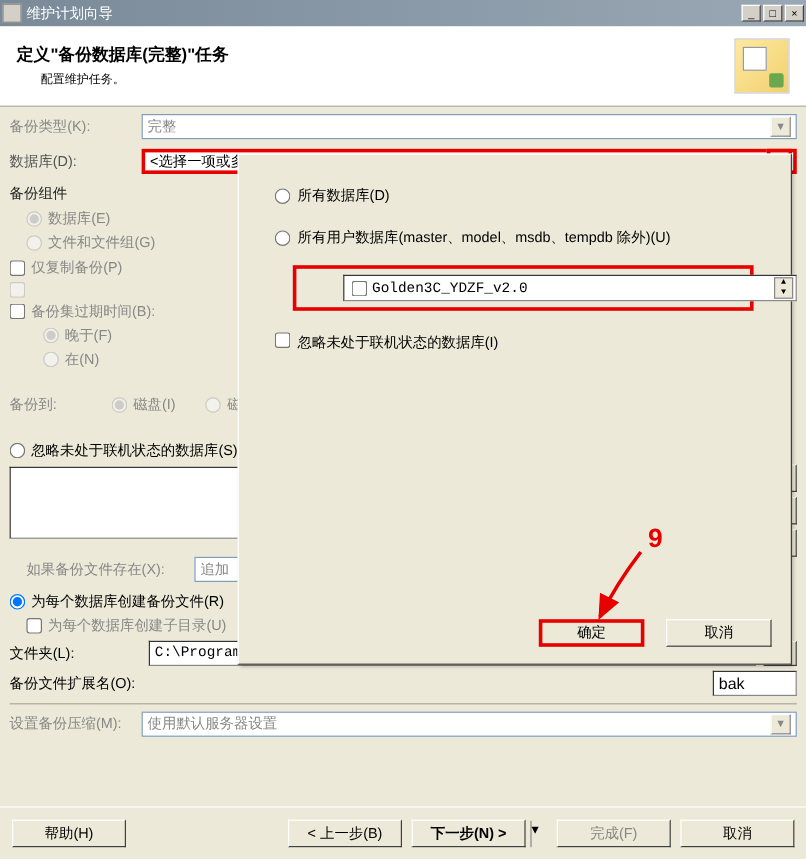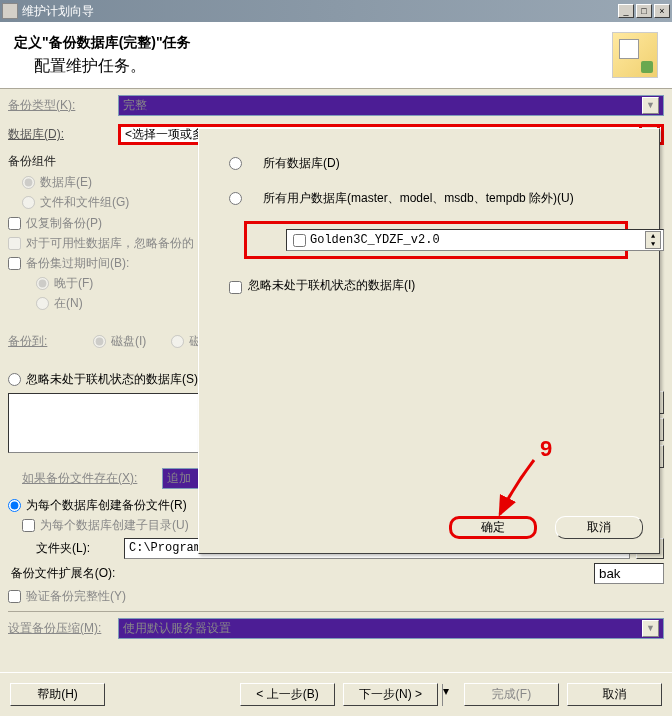--- a/index.html
+++ b/index.html
@@ -5,60 +5,60 @@
 * { box-sizing: border-box; margin: 0; padding: 0; }
 body { font-family: "Microsoft YaHei", SimSun, Arial, sans-serif; font-size: 12px; background: #ece9d8; color: #000; width: 672px; height: 716px; overflow: hidden; position: relative; }
 .titlebar { background: linear-gradient(to right, #7a8a99, #9aa8b5); height: 22px; display: flex; align-items: center; padding: 0 2px; color: #fff; }
 .titlebar .icon { width: 16px; height: 16px; margin-right: 4px; background: #d4d0c8; border: 1px solid #888; }
 .titlebar .title { flex: 1; font-size: 12px; }
 .titlebar .winbtns { display: flex; gap: 2px; }
 .titlebar .winbtn { width: 16px; height: 14px; background: #d4d0c8; border: 1px solid #fff; border-right-color: #404040; border-bottom-color: #404040; font-size: 9px; text-align: center; line-height: 12px; color: #000; cursor: pointer; font-family: Arial; }
 .header { background: #fff; border-bottom: 1px solid #aca899; padding: 10px 14px; display: flex; align-items: center; }
 .header .txt { flex: 1; }
 .header .h1 { font-size: 14px; font-weight: bold; margin-bottom: 4px; }
-.header .h2 { font-size: 16px; margin-left: 20px; }
+.header .h2 { font-size: 10px; margin-left: 20px; }
 .header .himg { width: 46px; height: 46px; background: linear-gradient(135deg, #ffe9a0, #f0d070); border: 1px solid #ccc; position: relative; }
 .header .himg::before { content: ""; position: absolute; left: 6px; top: 6px; width: 18px; height: 18px; background: #fff; border: 1px solid #999; }
 .header .himg::after { content: ""; position: absolute; right: 4px; bottom: 4px; width: 12px; height: 12px; background: #6aa84f; border-radius: 2px; }
 .body { padding: 6px 8px 0 8px; position: relative; }
 .row { display: flex; align-items: center; margin-bottom: 8px; }
-.lbl { width: 110px; color: #555; text-decoration: underline; }
+.lbl { width: 110px; color: #555; }
 .lbl.disabled { color: #888; }
 .select, .combo, .textbox { flex: 1; height: 21px; border: 1px solid #7f9db9; background: #fff; padding: 1px 4px; font-size: 12px; display: flex; align-items: center; }
-.select { background: #4c1d95; color: #888; }
+.select { background: #ffffff; color: #888; }
 .select .arrow, .combo .arrow { margin-left: auto; width: 17px; height: 17px; background: #ece9d8; border: 1px solid #fff; border-right-color: #888; border-bottom-color: #888; text-align: center; font-size: 9px; line-height: 15px; }
 .combo { position: relative; }
 .redbox { border: 3px solid #e60000 !important; }
 .group { border: none; margin: 4px 0; }
 .group .gtitle { color: #222; margin-bottom: 4px; }
 .radio, .check { display: flex; align-items: center; margin: 3px 0 3px 14px; color: #888; }
 .radio input, .check input { margin-right: 5px; }
 .radio.enabled, .check.enabled { color: #000; }
 .subindent { margin-left: 28px; }
 .backupto { display: flex; align-items: center; gap: 10px; margin: 6px 0; }
 .btn { height: 23px; min-width: 80px; padding: 0 10px; background: #ece9d8; border: 1px solid #fff; border-right-color: #404040; border-bottom-color: #404040; font-size: 12px; cursor: pointer; }
 .btn.disabled { color: #888; }
 .filebox { display: flex; align-items: center; gap: 6px; margin: 4px 0; }
-.filebox .lbl2 { width: 110px; text-align: center; }
+.filebox .lbl2 { width: 110px; }
 .filebox .path { flex: 1; height: 21px; border: 1px inset #888; background: #fff; padding: 2px 4px; font-family: "Courier New", monospace; font-size: 12px; white-space: nowrap; overflow: hidden; }
 .browse { width: 28px; height: 21px; background: #ece9d8; border: 1px solid #fff; border-right-color: #404040; border-bottom-color: #404040; text-align: center; line-height: 18px; cursor: pointer; }
 .footer { position: absolute; left: 0; right: 0; bottom: 0; height: 44px; border-top: 1px solid #fff; background: #ece9d8; display: flex; align-items: center; padding: 0 10px; gap: 8px; }
 .footer .spacer { flex: 1; }
 .footer .btn { min-width: 95px; }
 .footer .split { width: 14px; border-left: 1px solid #888; height: 22px; margin-left: -4px; }
 .popup { position: absolute; left: 198px; top: 128px; width: 462px; height: 426px; background: #ece9d8; border: 1px solid #404040; border-top-color: #fff; border-left-color: #fff; box-shadow: 2px 2px 3px rgba(0,0,0,0.25); padding: 8px 10px; z-index: 10; }
-.popup .prad { display: flex; align-items: center; margin: 18px 0 14px 20px; gap: 15px; }
+.popup .prad { display: flex; align-items: center; margin: 18px 0 14px 20px; }
 .popup .prad input { margin-right: 6px; }
 .popup .dblist { margin: 4px 0 4px 38px; width: 378px; height: 22px; border: 1px inset #888; background: #fff; display: flex; align-items: center; padding: 0 2px; font-family: "Courier New", monospace; }
 .popup .dblist .spin { margin-left: auto; width: 16px; height: 18px; background: #ece9d8; border: 1px solid #888; display: flex; flex-direction: column; }
 .popup .dblist .spin div { flex: 1; text-align: center; font-size: 7px; line-height: 8px; }
-.popup .pcheck { display: flex; align-items: flex-end; margin: 18px 0 8px 20px; }
+.popup .pcheck { display: flex; align-items: flex-start; margin: 18px 0 8px 20px; }
 .popup .pcheck input { margin-right: 6px; }
 .popup .pbtns { position: absolute; right: 16px; bottom: 14px; display: flex; gap: 18px; }
-.popup .pbtns .btn { min-width: 88px; border-radius: 10px; }
+.popup .pbtns .btn { min-width: 88px; }
 .arrow9 { position: absolute; left: 500px; top: 442px; z-index: 20; pointer-events: none; }
 .arrow9 .num { color: #e60000; font-size: 22px; font-weight: bold; position: absolute; left: 40px; top: -6px; }
 .arrow9 svg { position: absolute; left: -6px; top: 14px; }
 .dblist-wrap { border: 3px solid #e60000; padding: 1px; margin-left: 35px; width: 384px; }
 .shorttext { width: 70px; height: 21px; border: 1px inset #888; background: #fff; padding: 2px 4px; }
 .whitebox { background: #fff; border: 1px inset #888; height: 60px; margin: 2px 0 4px 0; }
 .rightbtns { display: flex; flex-direction: column; gap: 4px; margin-left: 6px; }
 .rightbtns .btn { min-width: 60px; }
 hr.sep { border: none; border-top: 1px solid #aca899; margin: 6px 0; }
 .combo-arrow-red { border: 3px solid #e60000; padding: 0; }
@@ -111,21 +111,20 @@
         <span>文件和文件组(G)</span>
       </label>
   </div>
 
   <label class="check" style="margin-left:0">
       <input type="checkbox" style="">
       <span>仅复制备份(P)</span>
     </label>
   <label class="check" style="margin-left:0; color:#888">
       <input type="checkbox" disabled="" style="">
-      <span>对于可用性数据库，忽略备份的</span>
     </label>
 
   <label class="check" style="margin-left:0">
       <input type="checkbox" style="">
       <span>备份集过期时间(B):</span>
     </label>
   <label class="radio subindent">
       <input type="radio" disabled="" checked="" style="">
       <span>晚于(F)</span>
     </label>
@@ -178,24 +177,20 @@
     <span class="lbl2">文件夹(L):</span>
     <div class="path">C:\Program Files\Microsoft SQL Server\MSSQL11.MSSQLSERVER\MSSQL\Backup</div>
     <div class="browse">...</div>
   </div>
   <div class="filebox">
     <span class="lbl2">备份文件扩展名(O):</span>
     <div style="flex:1"></div>
     <input class="shorttext" value="bak" style="">
   </div>
 
-  <label class="check" style="margin-left:0">
-      <input type="checkbox" style="">
-      <span>验证备份完整性(Y)</span>
-    </label>
 
   <hr class="sep">
   <div class="row">
     <span class="lbl disabled">设置备份压缩(M):</span>
     <div class="select">
       <span>使用默认服务器设置</span>
       <div class="arrow">▼</div>
     </div>
   </div>
 </div>
@@ -238,17 +233,17 @@
         </marker>
       </defs>
     <path d="M40,4 Q20,30 6,58" stroke="#e60000" stroke-width="3" fill="none" marker-end="url(#ah)"></path>
   </svg>
 </div>
 
 <div class="footer">
   <button class="btn">帮助(H)</button>
   <div class="spacer"></div>
   <button class="btn">&lt; 上一步(B)</button>
-  <button class="btn" style="font-weight:normal">下一步(N) &gt;</button>
+  <button class="btn" style="font-weight:bold">下一步(N) &gt;</button>
   <div class="split">▾</div>
   <button class="btn disabled">完成(F)</button>
   <button class="btn">取消</button>
 </div>
 
 </body></html>

